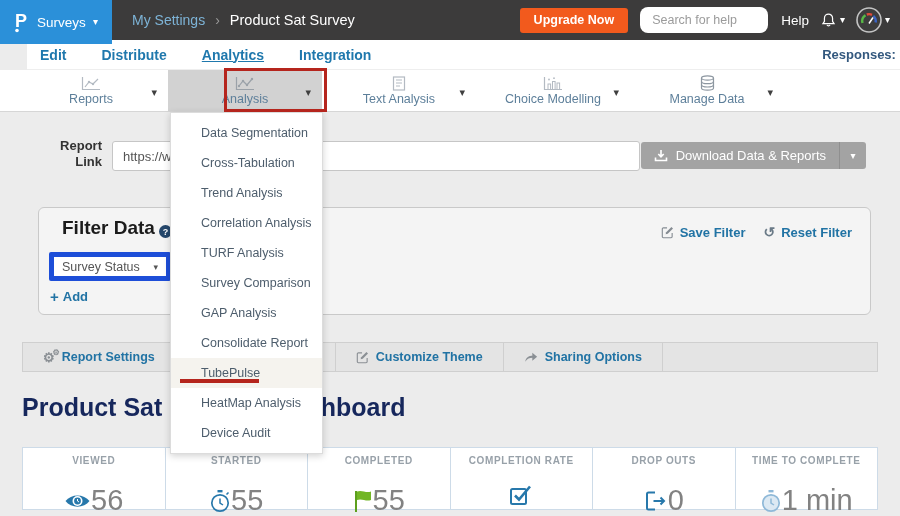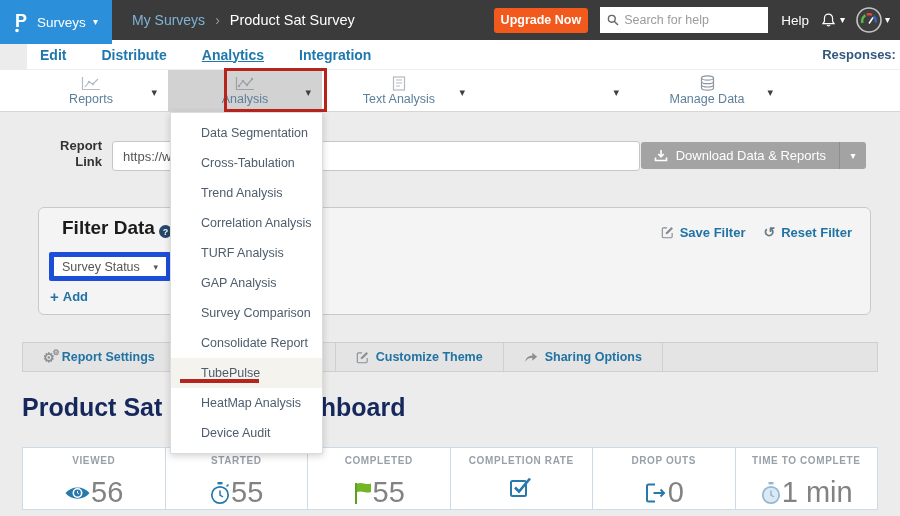--- a/index.html
+++ b/index.html
@@ -10,22 +10,22 @@
   .topbar { position:absolute; left:0; top:0; width:900px; height:40px; background:#3c3b3b; display:flex; align-items:center; z-index:10; }
   .logo-box { position:absolute; left:0; top:0; width:112px; height:44px; background:#2b90d9; display:flex; align-items:center; justify-content:center; gap:7px; z-index:30; cursor:pointer; }
   .logo-label { color:#fff; font-size:13.5px; }
   .caret { font-size:10px; line-height:1; }
   .caret.white { color:#fff; }
   .crumbs { margin-left:132px; display:flex; align-items:center; gap:10px; }
   .crumb-link { color:#7db3d6; font-size:14px; cursor:pointer; }
   .crumb-sep { color:#9a9a9a; font-size:14px; }
   .crumb-cur { color:#fff; font-size:14.5px; }
   .top-right { margin-left:auto; display:flex; align-items:center; padding-right:10px; }
-  .upgrade { background:#f25a1d; color:#fff; border:none; border-radius:3px; font-family:inherit; font-size:12.5px; font-weight:bold; height:25px; padding:0 7px; cursor:pointer; }
-  .searchbox { display:flex; align-items:center; background:#fff; border-radius:0; height:26px; width:168px; margin-left:12px; padding:0 7px; gap:5px; }
+  .upgrade { background:#f25a1d; color:#fff; border:none; border-radius:3px; font-family:inherit; font-size:12.5px; font-weight:bold; height:25px; padding:0 14px; cursor:pointer; }
+  .searchbox { display:flex; align-items:center; background:#fff; border-radius:8px; height:26px; width:128px; margin-left:12px; padding:0 7px; gap:5px; }
   .searchbox input { border:none; outline:none; width:118px; font-family:inherit; font-size:12.5px; color:#444; background:transparent; }
   .searchbox input::placeholder { color:#9b9b9b; }
   .help-link { color:#fff; font-size:13.5px; margin-left:13px; cursor:pointer; }
   .bell-wrap, .avatar-wrap { display:flex; align-items:center; gap:3px; margin-left:11px; cursor:pointer; }
 
   
   .navrow { position:absolute; left:0; top:40px; width:900px; height:30px; background:#fff; display:flex; align-items:center; padding:0 13px; gap:35px; border-bottom:1px solid #eee;margin-left:27px; }
   .navlink { color:#1f78ad; font-size:14px; font-weight:600; cursor:pointer; }
   .navlink.active { text-decoration:underline; }
   .responses { margin-left:auto; color:#33587e; font-size:13px; font-weight:bold; }
@@ -63,38 +63,38 @@
   .tab.blank { width:160px; padding:0; }
   .gear-glyph { color:#8a8f94; font-size:13px; position:relative; }
   .gear-glyph .gear-sm { position:absolute; font-size:8px; right:-5px; top:-2px; }
 
   .page-title { position:absolute; left:22px; top:281px; font-size:25px; font-weight:bold; color:#16275c; }
 
   .stats { position:absolute; left:22px; top:335px; width:856px; height:63px; background:#fff; border:1px solid #cddbe8; display:flex; }
   .stat { flex:1; border-right:1px solid #cddbe8; display:flex; flex-direction:column; align-items:center; padding-top:7px; }
   .stat:last-child { border-right:none; }
   .stat-label { font-size:10px; font-weight:bold; color:#98a1a9; letter-spacing:.6px; }
-  .stat-valrow { display:flex; align-items:center; margin-top:10px; }
+  .stat-valrow { display:flex; align-items:center; margin-top:18px; }
   .stat-value { font-size:29px; color:#828282; }
 
   
   .dropdown { position:absolute; left:170px; top:112px; width:153px; background:#fff; border:1px solid #dcdcdc; box-shadow:0 2px 7px rgba(0,0,0,.18); padding:5px 0; z-index:40; }
   .mitem { height:30px; line-height:30px; padding-left:30px; font-size:12.5px; color:#4d5d6c; cursor:pointer; white-space:nowrap; }
   .mitem.hot { background:#f5f3ee; }
   .anno-box { position:absolute; left:224px; top:68px; width:103px; height:44px; border:3px solid #b5251d; z-index:50; pointer-events:none; }
   .anno-underline { position:absolute; left:180px; top:379px; width:79px; height:4px; background:#b5251d; z-index:50; pointer-events:none; }
 </style>
 </head>
 <body>
 
 <div class="stage">
 
   <div class="topbar">
     <div class="crumbs">
-      <span class="crumb-link">My Surveys</span>
+      <span class="crumb-link">My Settings</span>
       <span class="crumb-sep">›</span>
       <span class="crumb-cur">Product Sat Survey</span>
     </div>
     <div class="top-right">
       <button class="upgrade">Upgrade Now</button>
       <div class="searchbox">
         <svg width="12" height="12" viewBox="0 0 12 12">
           <circle cx="4.8" cy="4.8" r="3.4" fill="none" stroke="#666" stroke-width="1.4"></circle>
           <line x1="7.4" y1="7.4" x2="11" y2="11" stroke="#666" stroke-width="1.4"></line>
         </svg>
@@ -171,20 +171,31 @@
           <rect x="2.5" y="1" width="11" height="13" fill="none" stroke="#b3bac2" stroke-width="1.2"></rect>
           <line x1="5" y1="4" x2="11" y2="4" stroke="#b3bac2" stroke-width="1"></line>
           <line x1="5" y1="7" x2="11" y2="7" stroke="#b3bac2" stroke-width="1"></line>
           <line x1="5" y1="10" x2="9" y2="10" stroke="#b3bac2" stroke-width="1"></line>
         </svg>
         <span class="tlabel">Text Analysis</span>
       </div>
       <span class="tcaret">▾</span>
     </div>
     <div class="tgroup">
+      <div class="tcol">
+        <svg width="20" height="15" viewBox="0 0 20 15">
+          <path d="M1.5 1 V13.5 H19" fill="none" stroke="#b3bac2" stroke-width="1.2"></path>
+          <rect x="5" y="8" width="2.6" height="5.5" fill="none" stroke="#b3bac2" stroke-width="1"></rect>
+          <rect x="9.5" y="5.5" width="2.6" height="8" fill="none" stroke="#b3bac2" stroke-width="1"></rect>
+          <rect x="14" y="7" width="2.6" height="6.5" fill="none" stroke="#b3bac2" stroke-width="1"></rect>
+          <circle cx="6" cy="3.5" r=".9" fill="#b3bac2"></circle>
+            <circle cx="11" cy="2.2" r=".9" fill="#b3bac2"></circle>
+        </svg>
+        <span class="tlabel">Choice Modelling</span>
+      </div>
       <span class="tcaret">▾</span>
     </div>
     <div class="tgroup">
       <div class="tcol">
         <svg width="17" height="16" viewBox="0 0 17 16">
           <ellipse cx="8.5" cy="3" rx="6" ry="2.2" fill="none" stroke="#8d97a1" stroke-width="1.2"></ellipse>
           <path d="M2.5 3 V13 c0 1.2 2.7 2.2 6 2.2 s6 -1 6 -2.2 V3" fill="none" stroke="#8d97a1" stroke-width="1.2"></path>
           <path d="M2.5 6.4 c0 1.2 2.7 2.2 6 2.2 s6 -1 6 -2.2 M2.5 9.8 c0 1.2 2.7 2.2 6 2.2 s6 -1 6 -2.2" fill="none" stroke="#8d97a1" stroke-width="1.2"></path>
         </svg>
         <span class="tlabel">Manage Data</span>
@@ -326,22 +337,22 @@
       </div>
     </div>
   </div>
 
   <div class="dropdown">
     <div class="mitem">Data Segmentation</div>
     <div class="mitem">Cross-Tabulation</div>
     <div class="mitem">Trend Analysis</div>
     <div class="mitem">Correlation Analysis</div>
     <div class="mitem">TURF Analysis</div>
+    <div class="mitem">Survey Comparison</div>
     <div class="mitem">GAP Analysis</div>
-    <div class="mitem">Survey Comparison</div>
     <div class="mitem">Consolidate Report</div>
     <div class="mitem hot">TubePulse</div>
     <div class="mitem">HeatMap Analysis</div>
     <div class="mitem">Device Audit</div>
   </div>
 
   <div class="anno-box"></div>
   <div class="anno-underline"></div>
 
 </div>

